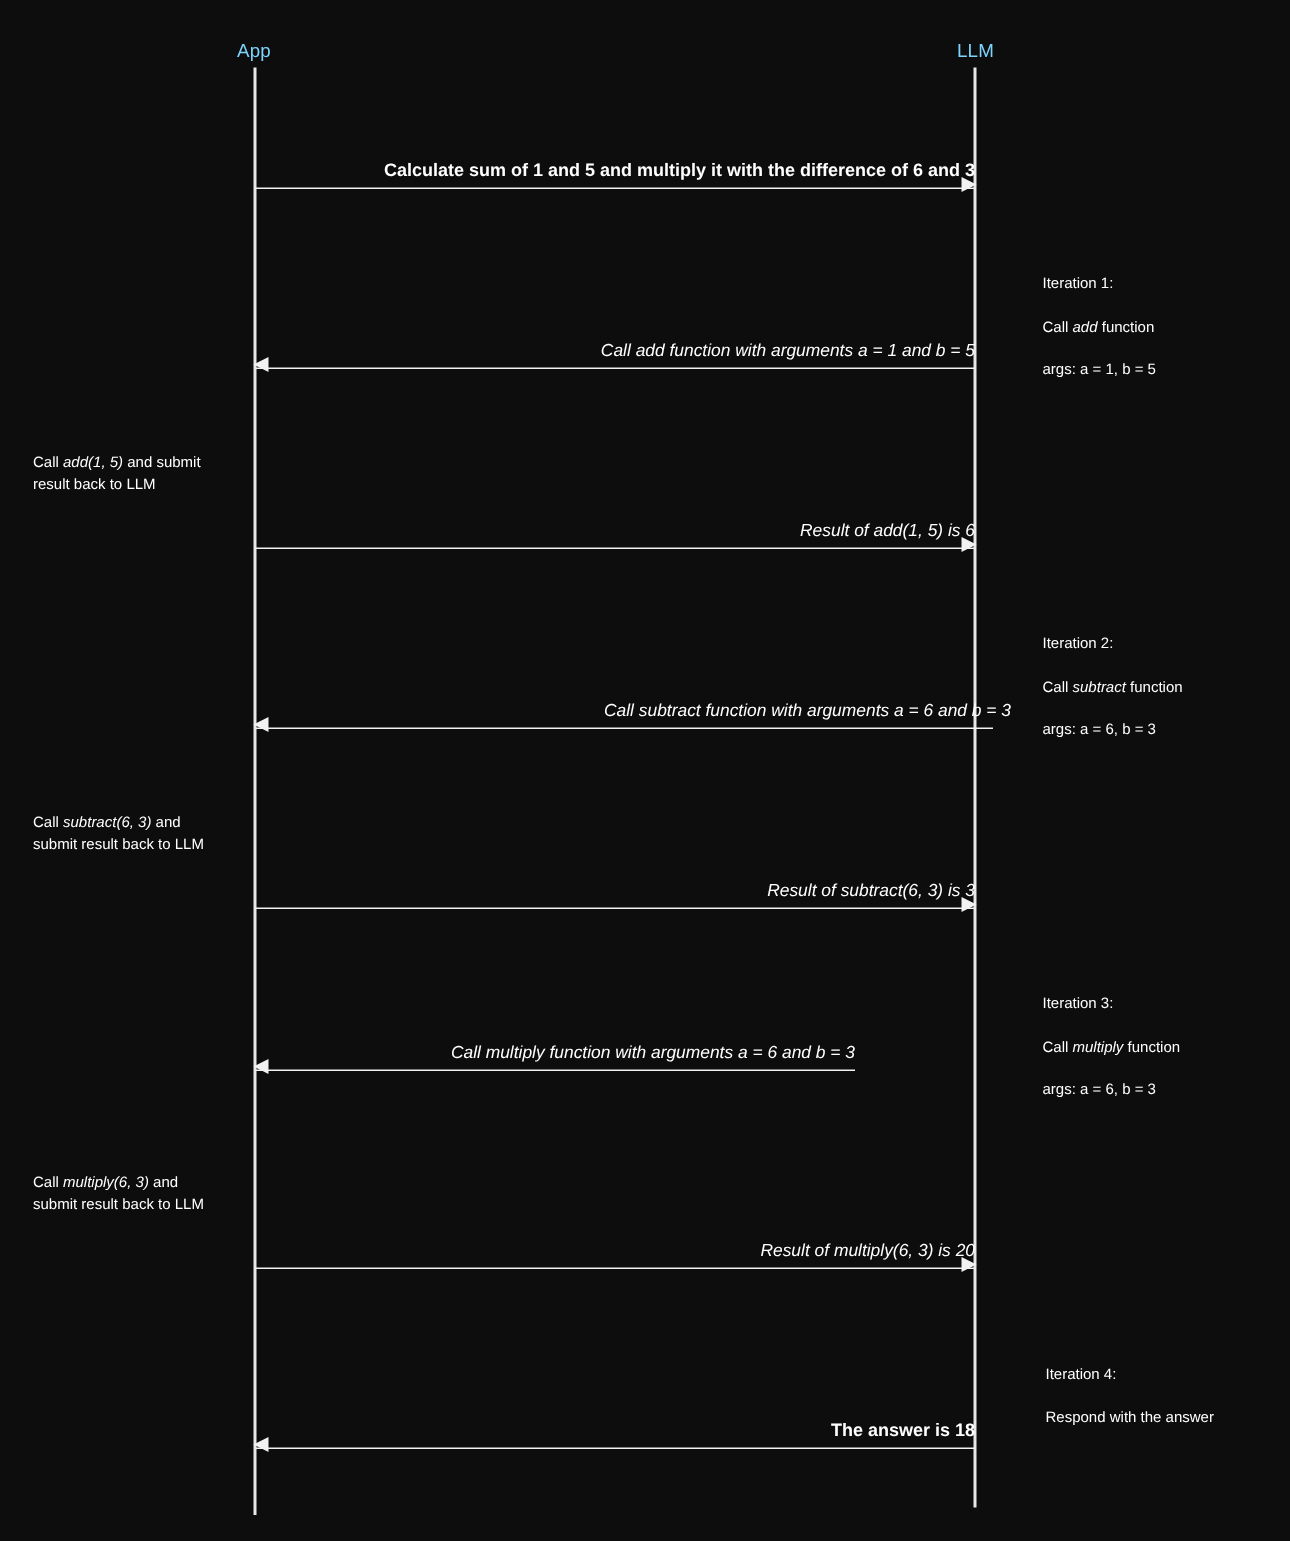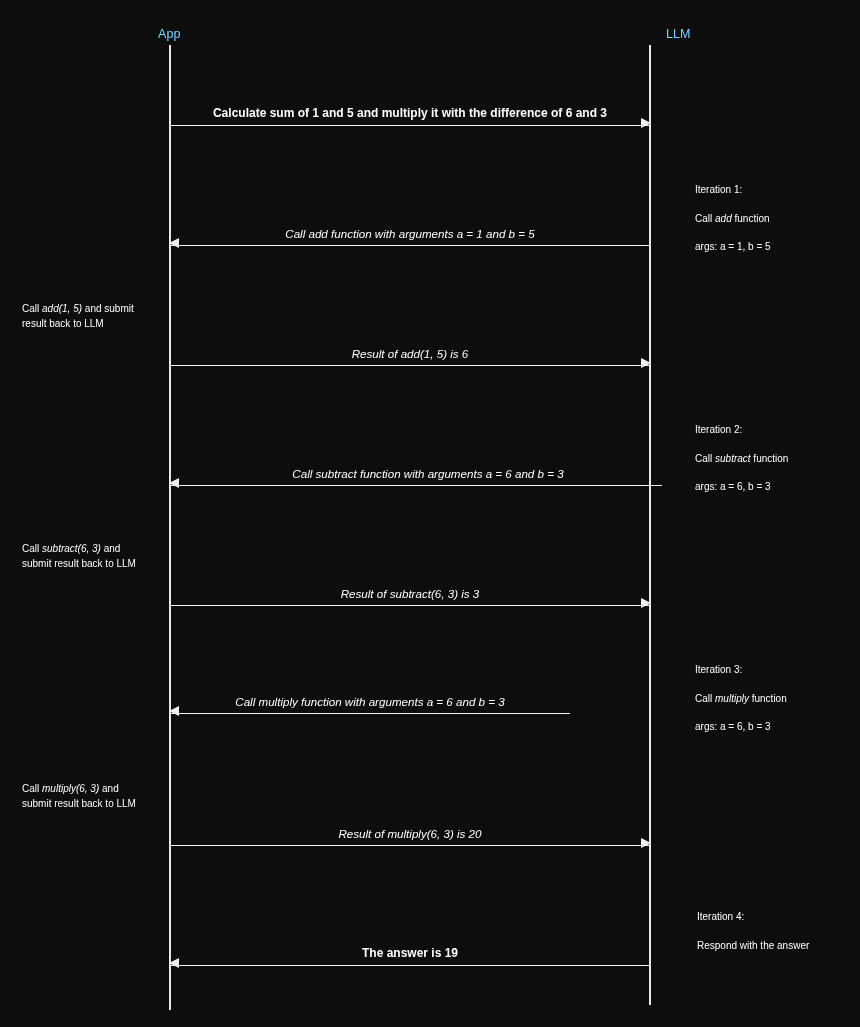--- a/index.html
+++ b/index.html
@@ -21,21 +21,21 @@
   }
   .actor-label {
     position: absolute;
     font-size: 12.5px;
     font-weight: normal;
     color: #7dd3fc;
     letter-spacing: 0.1px;
     white-space: nowrap;
   }
   .actor-app { left: 158px; top: 27px; }
-  .actor-llm { left: 638px; top: 27px; margin-left: 28px; }
+  .actor-llm { left: 638px; top: 27px; }
 
   .lifeline {
     position: absolute;
     width: 1.6px;
     background: #e8e8e8;
   }
   .lifeline-app { left: 169px; top: 45px; height: 965px; }
   .lifeline-llm { left: 649px; top: 45px; height: 960px; }
 
   .msg {
@@ -63,21 +63,21 @@
     border-left: 10px solid #f2f2f2;
   }
   .arrowhead.left {
     left: -1px;
     border-right: 10px solid #f2f2f2;
   }
   .msg-label {
     position: absolute;
     width: 100%;
     bottom: 16px;
-    text-align: center;
+    text-align: right;
     font-size: 11.6px;
     font-style: italic;
     color: #ffffff;
     white-space: nowrap;
   }
   .msg-label.bold {
     font-weight: bold;
     font-style: normal;
     font-size: 12px;
   }
@@ -139,21 +139,21 @@
     <div class="arrowhead left"></div>
   </div>
 
   <div class="msg" style="left:170px; width:480px; top:834px;">
     <div class="msg-label">Result of multiply(6, 3) is 20</div>
     <div class="msg-line"></div>
     <div class="arrowhead right"></div>
   </div>
 
   <div class="msg" style="left:170px; width:480px; top:954px;">
-    <div class="msg-label bold">The answer is 19</div>
+    <div class="msg-label bold">The answer is 18</div>
     <div class="msg-line"></div>
     <div class="arrowhead left"></div>
   </div>
 
   <div class="note" style="left:695px; top:169px; width:150px;">
     <div>Iteration 1:</div>
     <div><span>Call </span><em>add</em><span> function</span></div>
     <div>args: a = 1, b = 5</div>
   </div>
 

